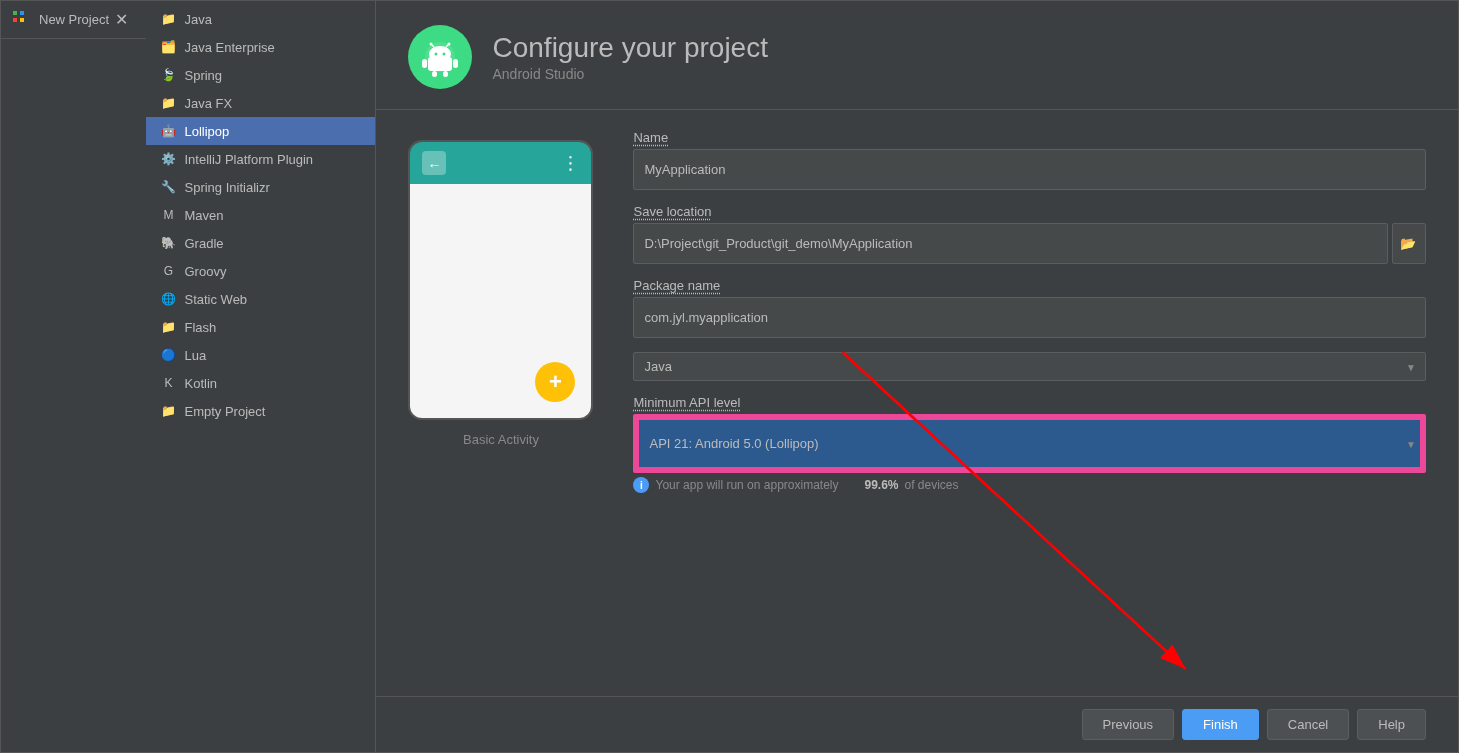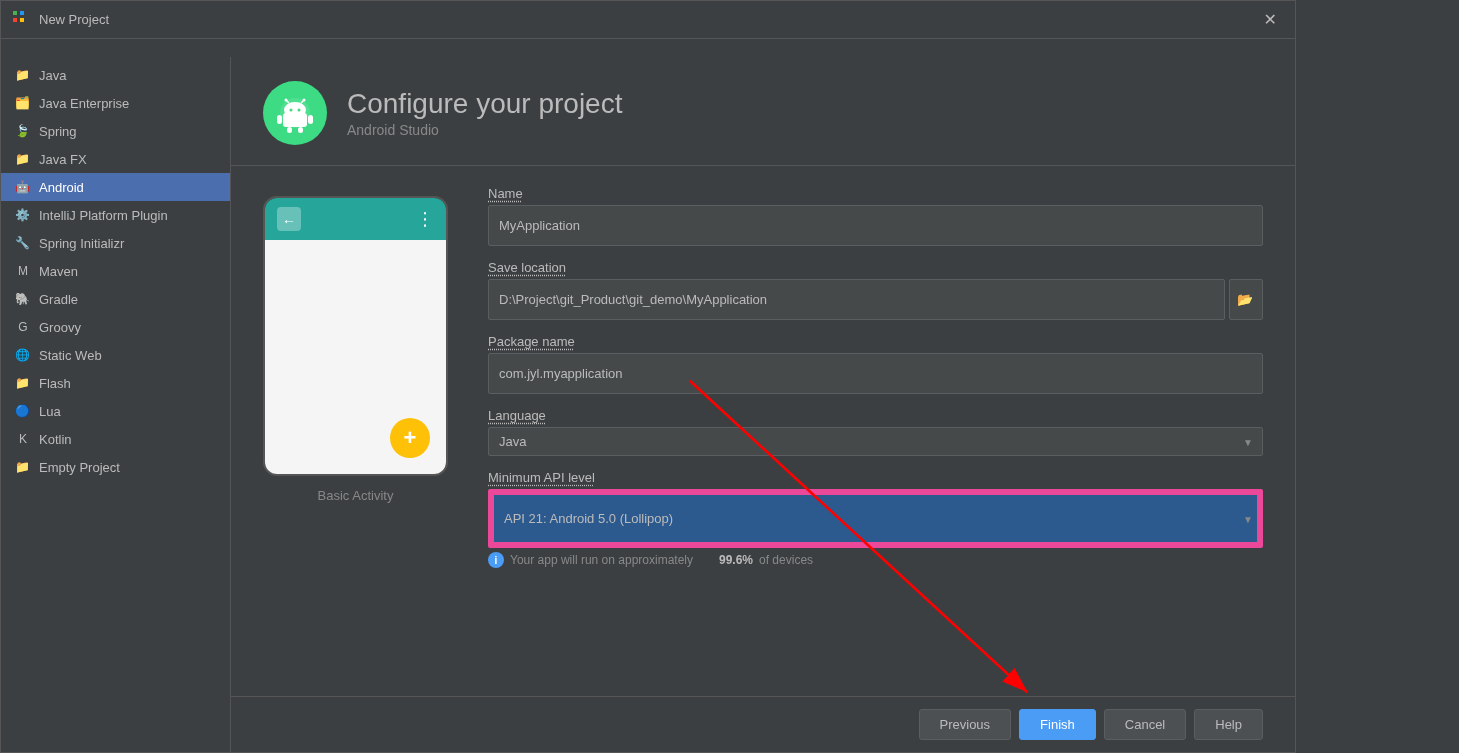--- a/index.html
+++ b/index.html
@@ -5,27 +5,26 @@
     * { box-sizing: border-box; margin: 0; padding: 0; }
     body {
       font-family: 'Segoe UI', Arial, sans-serif;
       background: #3c3f41;
       color: #bbbbbb;
       width: 1459px;
       height: 753px;
       overflow: hidden;
     }
     .window {
-      width: 1296px;
+      width: 1459px;
       height: 753px;
       background: #3c3f41;
       display: flex;
-      flex-direction: column;
+      flex-direction: row;
       border: 1px solid #555;
-      gap: 18px;
     }
     .title-bar {
       background: #3c3f41;
       height: 38px;
       display: flex;
       align-items: center;
       padding: 0 12px;
       justify-content: space-between;
       border-bottom: 1px solid #555;
     }
@@ -415,21 +414,21 @@
         <div class="sidebar-item">
           <span class="sidebar-item-icon">🍃</span>
           <span>Spring</span>
         </div>
         <div class="sidebar-item">
           <span class="sidebar-item-icon">📁</span>
           <span>Java FX</span>
         </div>
         <div class="sidebar-item active">
           <span class="sidebar-item-icon">🤖</span>
-          <span>Android</span>
+          <span>Lollipop</span>
         </div>
         <div class="sidebar-item">
           <span class="sidebar-item-icon">⚙️</span>
           <span>IntelliJ Platform Plugin</span>
         </div>
         <div class="sidebar-item">
           <span class="sidebar-item-icon">🔧</span>
           <span>Spring Initializr</span>
         </div>
         <div class="sidebar-item">
@@ -531,21 +530,20 @@
                 </button>
               </div>
             </div>
 
             <div class="form-group">
               <label class="form-label">Package name</label>
               <input class="form-input" type="text" value="com.jyl.myapplication" style="">
             </div>
 
             <div class="form-group">
-              <label class="form-label">Language</label>
               <div class="select-wrapper">
                 <select class="form-select">
                   
                 <option value="Java">Java</option><option value="Kotlin">Kotlin</option></select>
               </div>
             </div>
 
             <div class="form-group">
               <label class="form-label">Minimum API level</label>
               <div class="api-select-wrapper">

